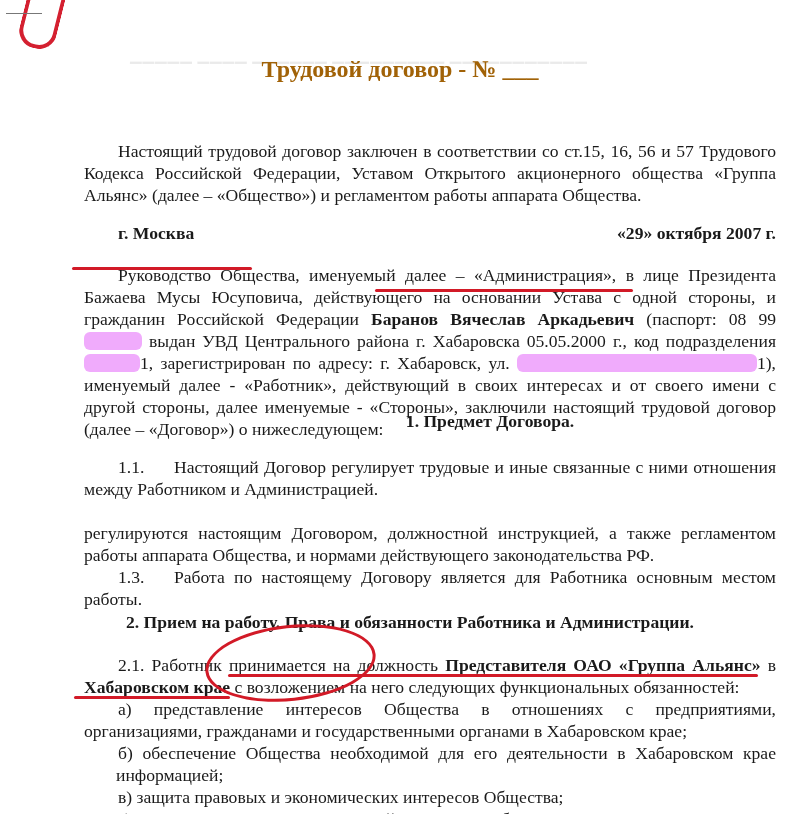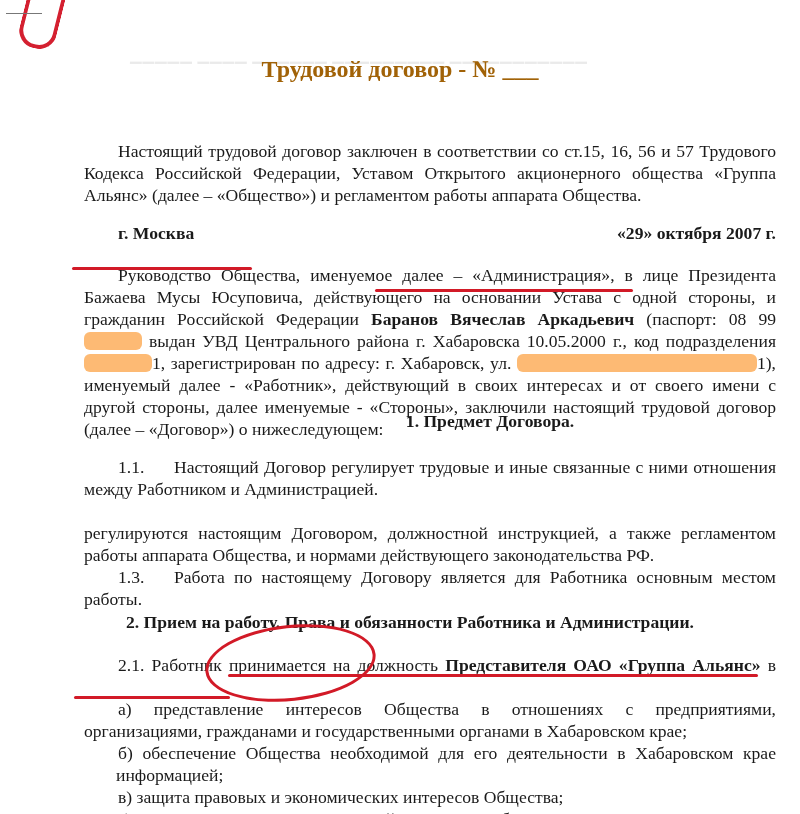--- a/index.html
+++ b/index.html
@@ -19,21 +19,21 @@
     font-weight: bold; font-size: 24px; color: #a16207;
   }
   .line {
     position: absolute; left: 84px; width: 692px; font-size: 17.6px; line-height: 22px;
     white-space: nowrap; text-align: justify; text-align-last: justify;
   }
   .line.last { text-align-last: left; }
   .b { font-weight: bold; }
   .heading { position: absolute; left: 0; width: 800px; text-align: center; font-weight: bold; font-size: 17.6px; }
   .redact {
-    display: inline-block; background: #fdba74; border-radius: 6px; color: transparent;
+    display: inline-block; background: #f0abfc; border-radius: 6px; color: transparent;
     filter: blur(0.6px); vertical-align: -2px; height: 18px;
   }
   .uline { position: absolute; height: 3px; background: #d21a27; border-radius: 2px; }
   .clip {
     position: absolute; left: 22px; top: -10px; width: 30px; height: 55px;
     border: 4px solid #d42030; border-top: none; border-radius: 0 0 18px 18px;
     transform: rotate(14deg);
   }
   .clip-line { position: absolute; left: 6px; top: 13px; width: 36px; height: 1px; background: #777; }
   .circle {
@@ -53,44 +53,45 @@
 
   <div class="title">Трудовой договор - № ___</div>
 
   <div class="line" style="top:140px;padding-left:34px;width:658px;">Настоящий трудовой договор заключен в соответствии со ст.15, 16, 56 и 57 Трудового</div>
   <div class="line" style="top:162px;">Кодекса Российской Федерации, Уставом Открытого акционерного общества «Группа</div>
   <div class="line last" style="top:184px;">Альянс» (далее – «Общество») и регламентом работы аппарата Общества.</div>
 
   <div class="line b last" style="top:222px;left:118px;width:200px;">г. Москва</div>
   <div class="line b last" style="top:222px;left:590px;width:186px;text-align:right;text-align-last:right;">«29» октября 2007 г.</div>
 
-  <div class="line" style="top:264px;padding-left:34px;width:658px;">Руководство Общества, именуемое далее – «Администрация», в лице Президента</div>
+  <div class="line" style="top:264px;padding-left:34px;width:658px;">Руководство Общества, именуемый далее – «Администрация», в лице Президента</div>
   <div class="line" style="top:286px;"><span>Бажаева Мусы Юсуповича</span><span>, действующего на основании Устава с одной стороны, и</span></div>
   <div class="line" style="top:308px;"><span>гражданин Российской Федерации </span><span class="b">Баранов Вячеслав Аркадьевич</span><span> (паспорт: 08 99</span></div>
-  <div class="line" style="top:330px;"><span class="redact" style="width:58px;">069105</span><span> выдан УВД Центрального района г. Хабаровска 10.05.2000 г., код подразделения</span></div>
-  <div class="line" style="top:352px;"><span class="redact" style="width:68px;">272-00</span><span>1, зарегистрирован по адресу: г. Хабаровск, ул. </span><span class="redact" style="width:240px;font-style:italic;">Тургенева, д.96, корп.1, кв.5</span><span>1),</span></div>
+  <div class="line" style="top:330px;"><span class="redact" style="width:58px;">069105</span><span> выдан УВД Центрального района г. Хабаровска 05.05.2000 г., код подразделения</span></div>
+  <div class="line" style="top:352px;"><span class="redact" style="width:56px;">272-00</span><span>1, зарегистрирован по адресу: г. Хабаровск, ул. </span><span class="redact" style="width:240px;font-style:italic;">Тургенева, д.96, корп.1, кв.5</span><span>1),</span></div>
   <div class="line" style="top:374px;">именуемый далее - «Работник», действующий в своих интересах и от своего имени с</div>
   <div class="line" style="top:396px;">другой стороны, далее именуемые - «Стороны», заключили настоящий трудовой договор</div>
   <div class="line last" style="top:418px;">(далее – «Договор») о нижеследующем:</div>
 
   <div class="uline" style="left:72px;top:267px;width:180px;"></div>
   <div class="uline" style="left:375px;top:289px;width:258px;"></div>
 
   <div class="heading" style="top:411px;left:90px;">1.  Предмет Договора.</div>
 
   <div class="line" style="top:456px;padding-left:34px;width:658px;"><span style="display:inline-block;width:56px;text-align:left;">1.1.</span><span>Настоящий Договор регулирует трудовые и иные связанные с ними отношения</span></div>
   <div class="line last" style="top:478px;">между Работником и Администрацией.</div>
   <div class="line" style="top:522px;">регулируются настоящим Договором, должностной инструкцией, а также регламентом</div>
   <div class="line last" style="top:544px;">работы аппарата Общества, и нормами действующего законодательства РФ.</div>
   <div class="line" style="top:566px;padding-left:34px;width:658px;"><span style="display:inline-block;width:56px;text-align:left;">1.3.</span><span>Работа по настоящему Договору является для Работника основным местом</span></div>
   <div class="line last" style="top:588px;">работы.</div>
 
   <div class="heading" style="top:612px;left:10px;">2. Прием на работу. Права и обязанности Работника и Администрации.</div>
 
   <div class="line" style="top:654px;padding-left:34px;width:658px;"><span>2.1. Работник принимается на должность </span><span class="b">Представителя ОАО «Группа Альянс»</span><span> в</span></div>
+  <div class="line last" style="top:676px;"><span class="b">Хабаровском крае</span><span> с возложением на него следующих функциональных обязанностей:</span></div>
 
   <div class="uline" style="left:228px;top:674px;width:530px;"></div>
   <div class="uline" style="left:74px;top:696px;width:156px;"></div>
   <div class="circle"></div>
 
   <div class="line last" style="top:720px;">организациями, гражданами и государственными органами в Хабаровском крае;</div>
   <div class="line" style="top:698px;padding-left:34px;width:658px;">а)  представление  интересов  Общества  в  отношениях  с  предприятиями,</div>
   <div class="line" style="top:742px;padding-left:34px;width:658px;">б)  обеспечение Общества  необходимой для его деятельности в Хабаровском крае</div>
   <div class="line last" style="top:764px;margin-left:32px;">информацией;</div>
   <div class="line last" style="top:786px;padding-left:34px;width:658px;">в) защита правовых и экономических интересов Общества;</div>

